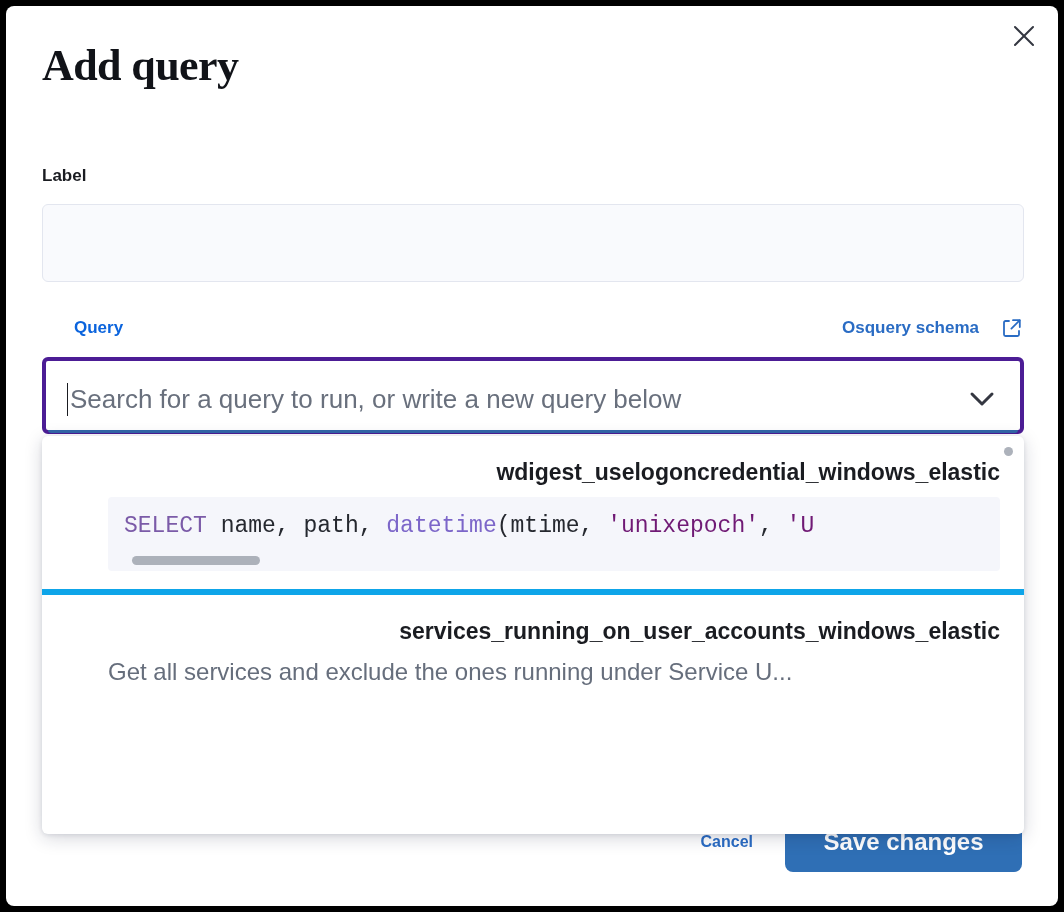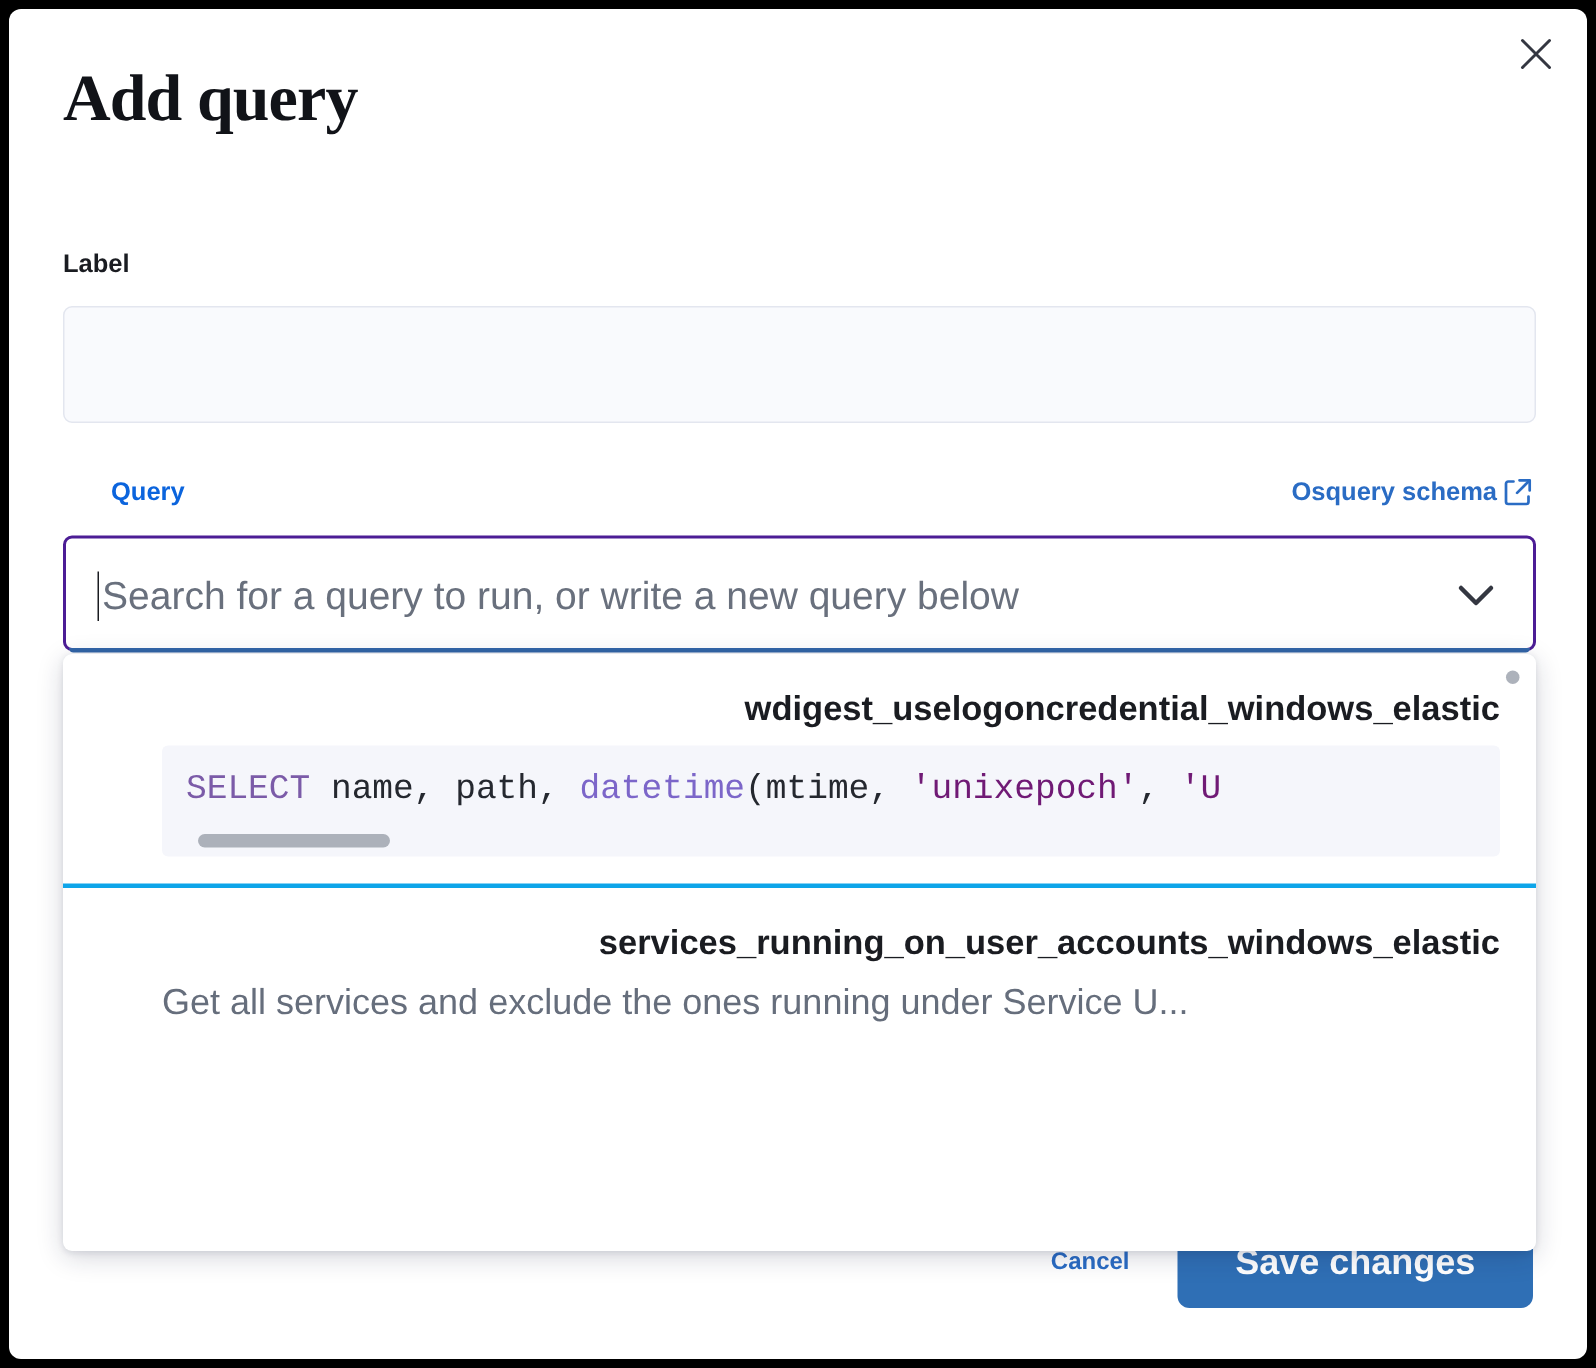--- a/index.html
+++ b/index.html
@@ -84,32 +84,32 @@
   }
   #osquery-schema-link {
     position: absolute;
     right: 36px; top: 312px;
     font-size: 17px;
     font-weight: 700;
     color: #2a6cc4;
     text-decoration: none;
     display: flex;
     align-items: center;
-    gap: 4px;
+    gap: 23px;
     cursor: pointer;
   }
   #osquery-schema-link .ext-icon { display: block; }
 
   
   #query-combo {
     position: absolute;
     left: 36px; top: 351px;
     width: 982px; height: 77px;
     background: #ffffff;
-    border: 2px solid #4c1d95;
+    border: 4px solid #4c1d95;
     border-radius: 6px;
     box-shadow: 0 0 0 0 transparent;
   }
   #query-combo::after {
     content: "";
     position: absolute;
     left: 2px; right: 2px; bottom: -3px;
     height: 3px;
     background: #3366a8;
     border-radius: 0 0 3px 3px;
@@ -182,21 +182,21 @@
     width: 9px; height: 9px;
     border-radius: 50%;
     background: #adb2bb;
   }
   .dropdown-option {
     padding: 22px 24px 18px 66px;
     cursor: pointer;
     position: relative;
   }
   .dropdown-option + .dropdown-option {
-    border-top: 3px solid #0ea5e9;
+    border-top: 6px solid #0ea5e9;
   }
   .option-title {
     font-size: 23px;
     font-weight: 700;
     color: #1a1c21;
     line-height: 1.25;
     margin-bottom: 10px;
     text-align: right;
   }
   .option-desc {

